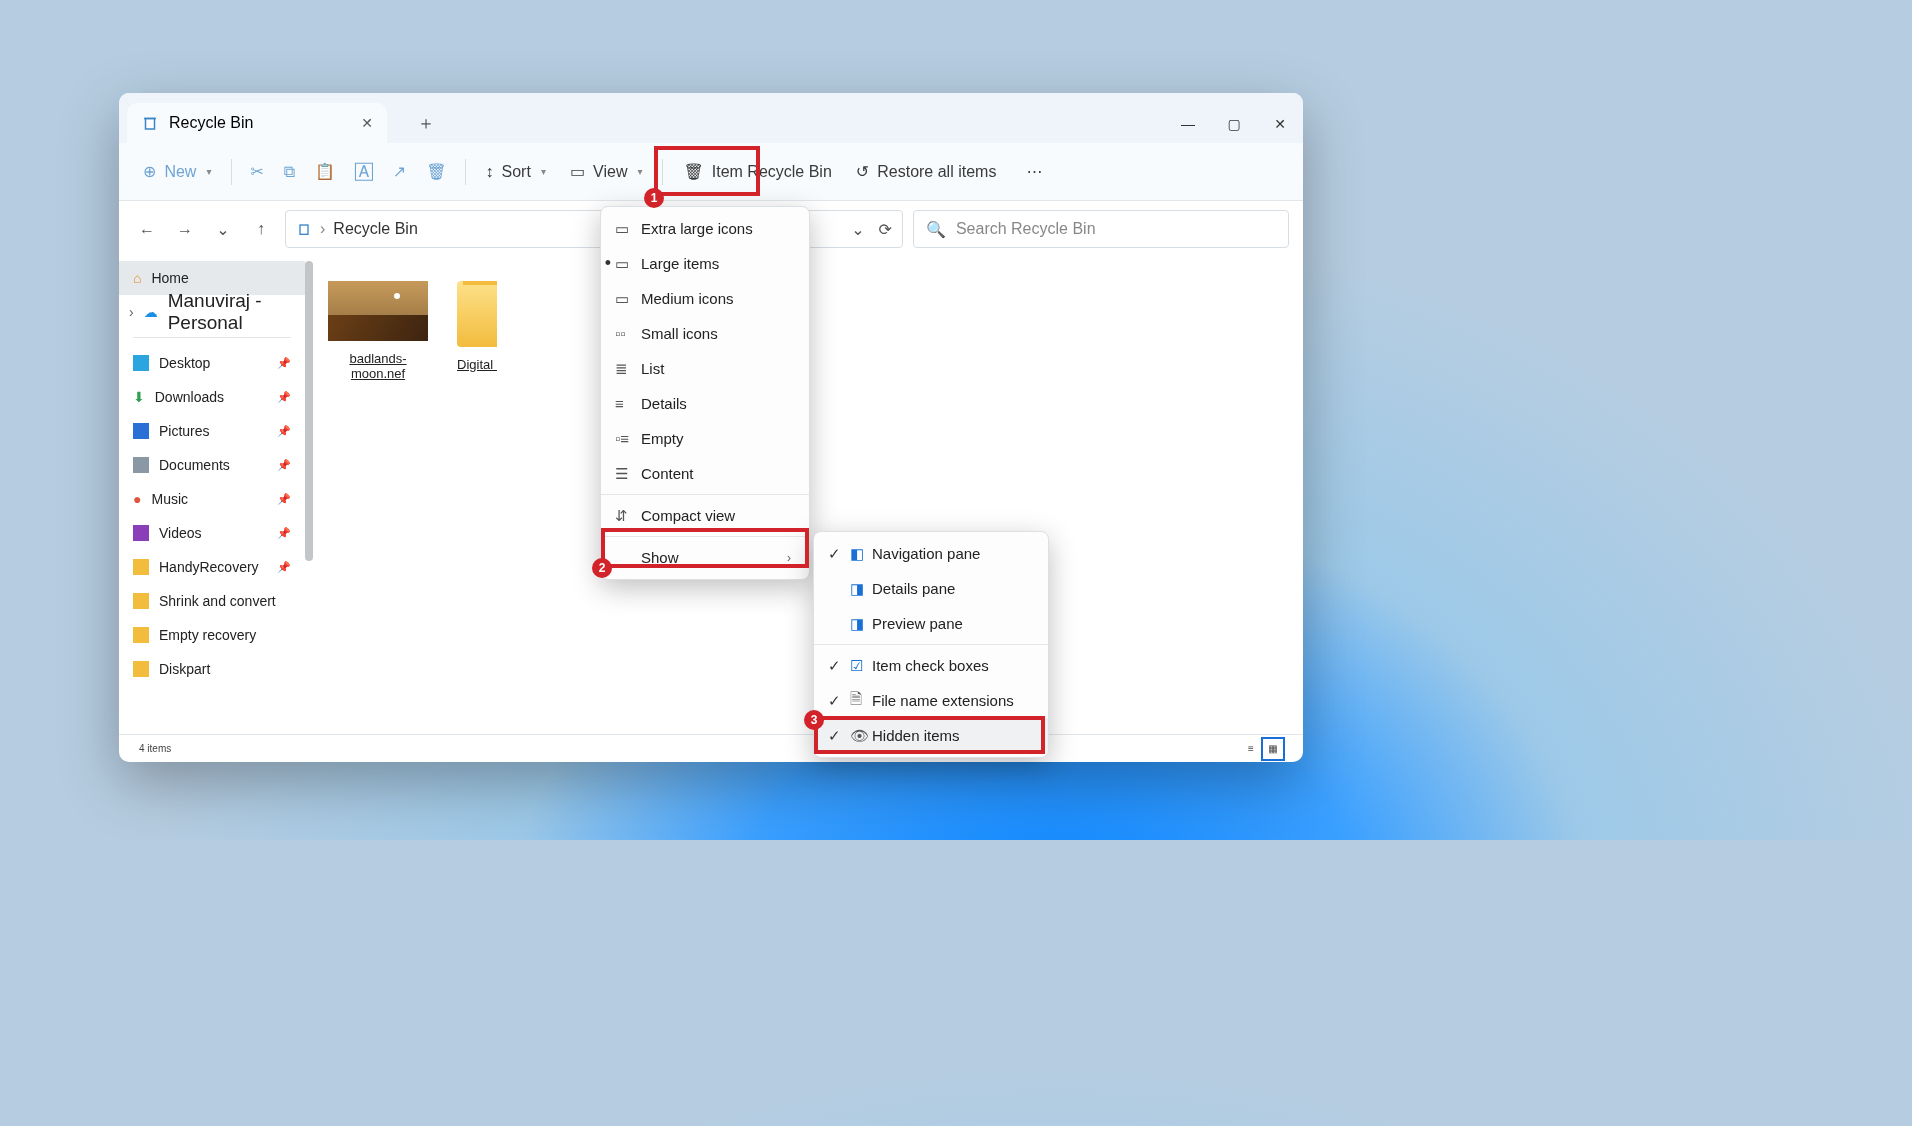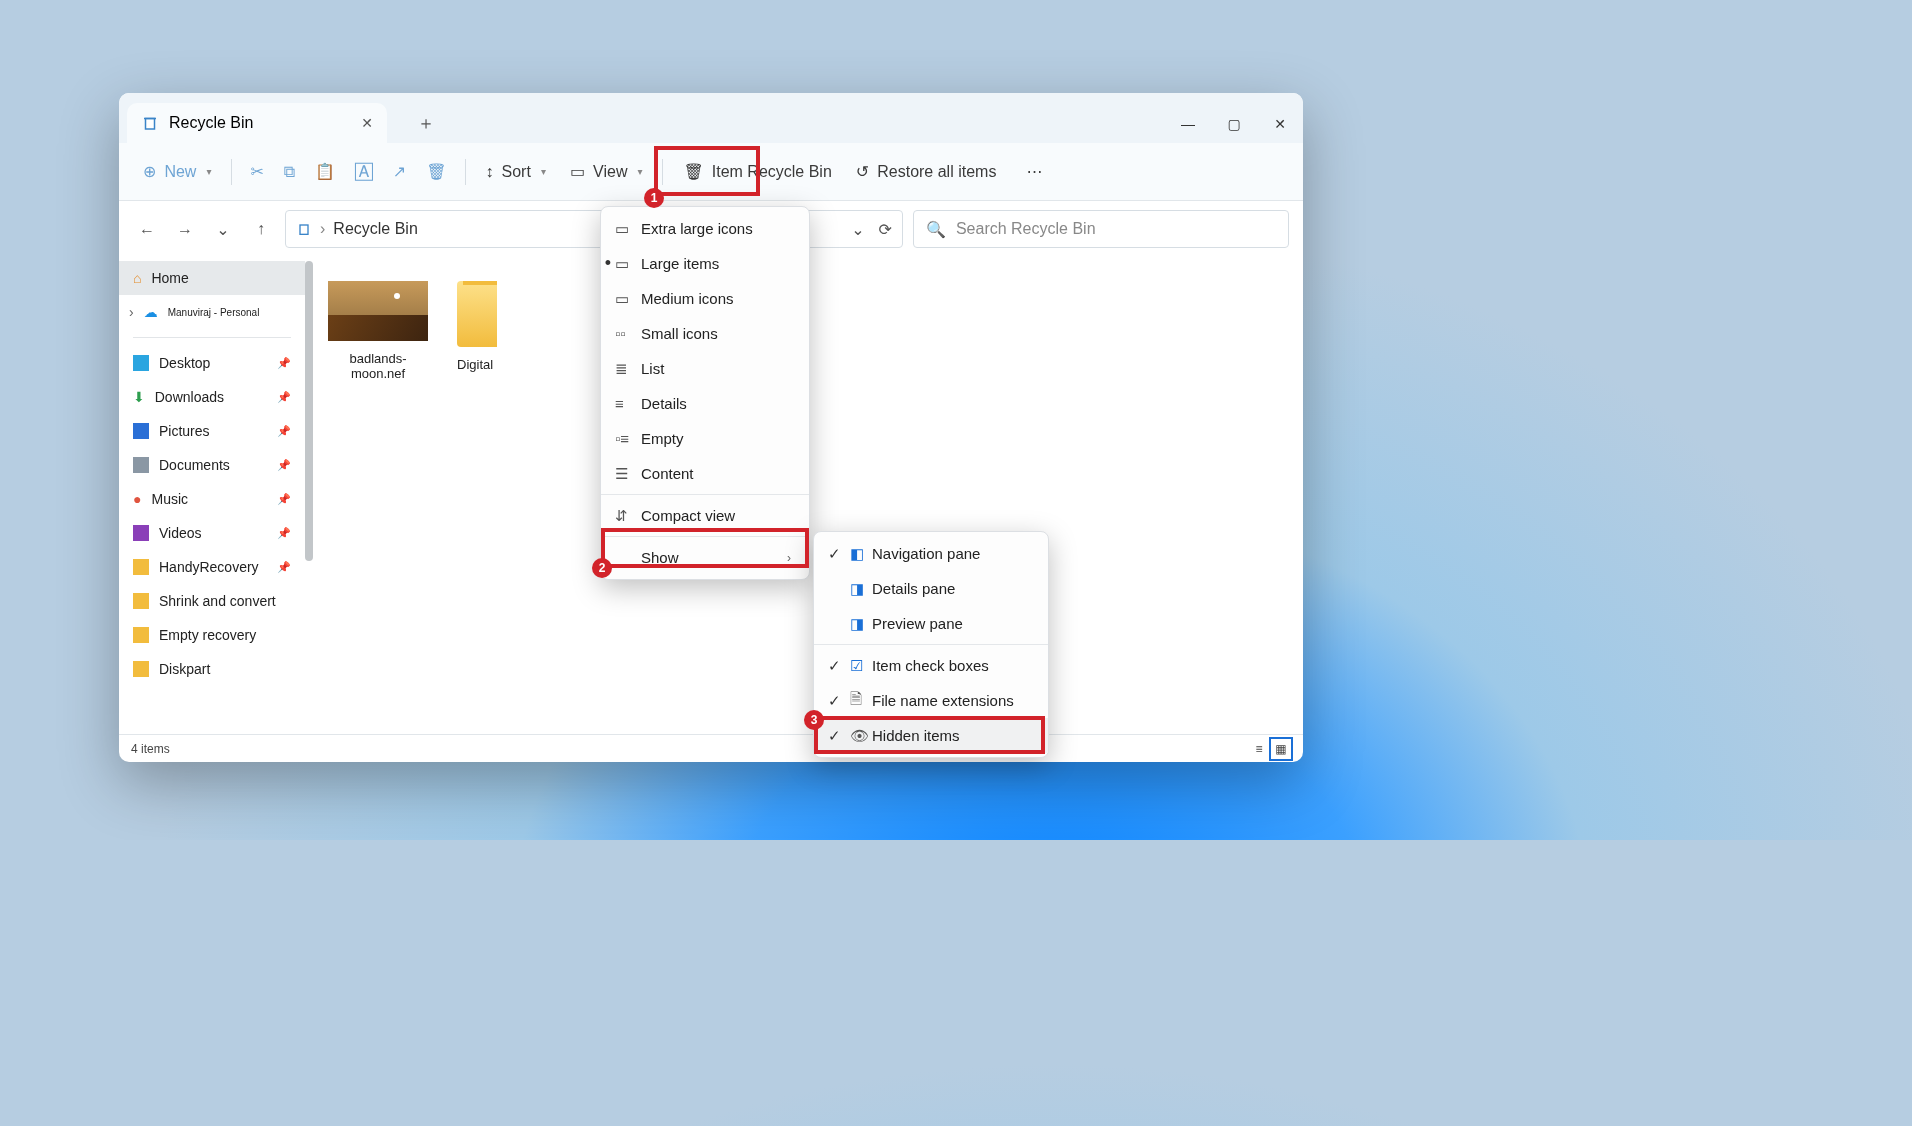--- a/index.html
+++ b/index.html
@@ -78,31 +78,31 @@
   }
   .side-item {
     display:flex; align-items:center; gap:10px; height:34px; padding:0 14px; font-size:14px; color:#222;
   }
   .side-item.active { background:#e6e9eb; }
   .side-item .pin { margin-left:auto; color:#7b7f82; font-size:11px; }
   .side-sep { height:1px; background:#e2e5e8; margin:8px 14px; }
   .icon-sq { width:16px; height:16px; display:inline-block; }
   .content { flex:1; position:relative; padding:24px 20px; }
   .file-grid { display:flex; gap:26px; }
-  .file-item { width:106px; text-align:center; font-size:13px; color:#222; }
+  .file-item { width:106px; text-align:center; font-size:13px; color:#222;text-decoration:underline; }
   .thumb { width:100px; height:60px; background:#888; margin:0 auto 10px; }
   .thumb.img1 { background:linear-gradient(#c79a5a 0%, #8a6a3c 100%); position:relative; }
   .thumb.img1::after{content:""; position:absolute; bottom:0; left:0; width:100%; height:26px; background:linear-gradient(120deg,#6b3f16,#3d2410);}
   .thumb.img1::before{content:""; position:absolute; top:12px; right:28px; width:6px; height:6px; background:#fff; border-radius:50%;}
   .thumb.img2 { background:#6d6d6d; position:relative; }
   .thumb.img2::after{content:""; position:absolute; bottom:0; left:10px; width:60px; height:28px; background:linear-gradient(#3a3a3a,#1e1e1e);}
   .folder-thumb { width:90px; height:66px; background:linear-gradient(#fde18a,#f2bc3d); border-radius:4px; position:relative; margin:0 auto 10px;}
   .folder-thumb::before{content:""; position:absolute; top:-6px; left:6px; width:34px; height:10px; background:#f2bc3d; border-radius:3px 3px 0 0;}
   .statusbar {
-    height:28px; border-top:1px solid #e1e6ea; display:flex; align-items:center; padding:0 12px; font-size:12px; color:#444;justify-content:space-between;
+    height:28px; border-top:1px solid #e1e6ea; display:flex; align-items:center; padding:0 20px; font-size:10px; color:#444;justify-content:space-between;
   }
   .view-toggles { margin-left:auto; display:flex; gap:2px; }
   .view-toggles span { width:20px; height:20px; border:0; display:flex; align-items:center; justify-content:center; }
   .view-toggles .active { outline:2px solid #1a6fd6; }
 
   
   .menu {
     position:absolute; background:#fdfdfd; border:1px solid #dcdfe3; border-radius:8px;
     box-shadow:0 8px 28px rgba(0,0,0,0.25); padding:4px 0; z-index:10;
   }
@@ -208,21 +208,21 @@
 
   <div class="body">
     <div class="sidebar">
       <div class="side-item active">
         <span style="color:#e38d2c;">⌂</span>
         <span>Home</span>
       </div>
       <div class="side-item">
         <span style="color:#666;margin-left:-4px;">›</span>
         <span style="color:#1a8fe3;">☁</span>
-        <span style="font-size:10px;">Manuviraj - Personal</span>
+        <span style="font-size:19px;">Manuviraj - Personal</span>
       </div>
       <div class="side-sep"></div>
       <div class="side-item">
           <span class="icon-sq" style="background:#2aa5e0;"></span>
           <span>Desktop</span>
           <span class="pin">📌</span>
         </div>
       <div class="side-item">
           <span style="color:#2e9e4f;">⬇</span>
           <span>Downloads</span>

